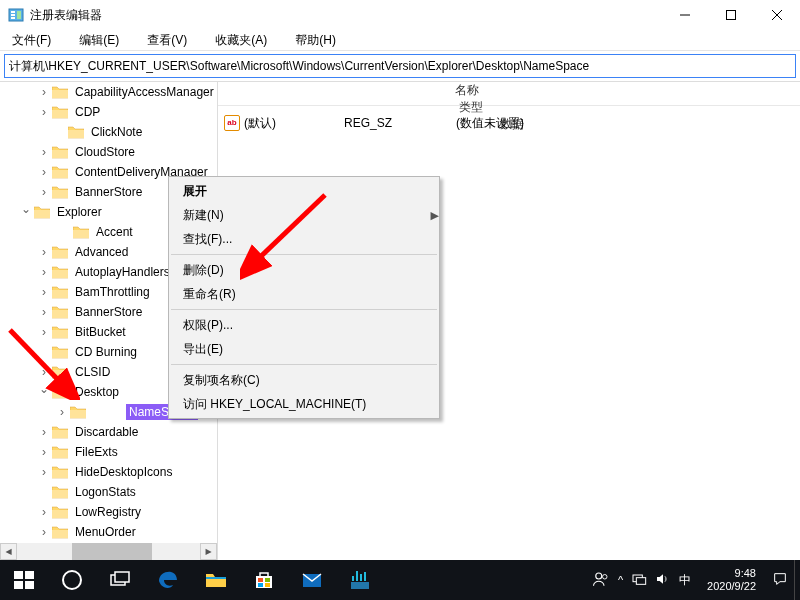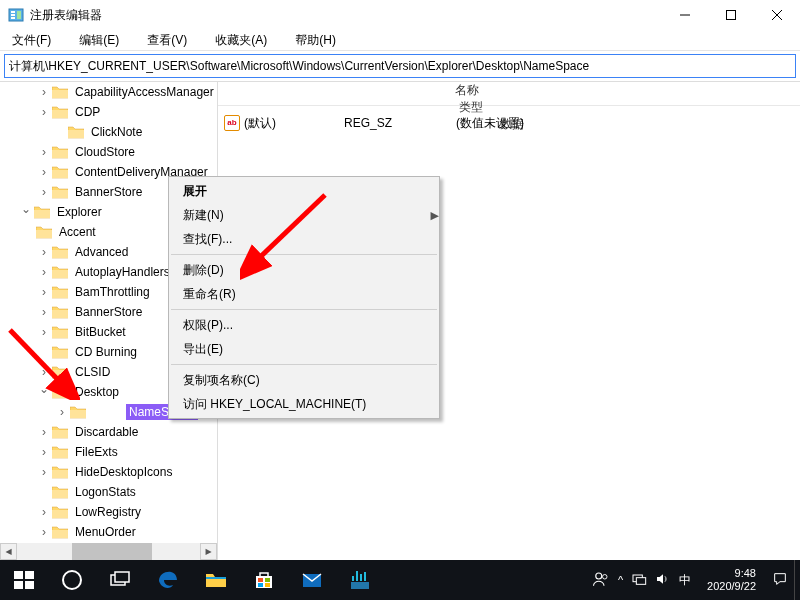--- a/index.html
+++ b/index.html
@@ -156,21 +156,21 @@
           <span class="label">BannerStore</span>
         </div>
         <div class="row" style="padding-left: 18px;">
           <span class="arrow" style="transform: translateY(-3px);">⌄</span>
           <span class="folder"><svg viewBox="0 0 16 14">
               <path d="M0 2h5l2 2h9v9H0z" fill="#ffd86b" stroke="#d9a23a" stroke-width="0.5"></path>
               <path d="M0 5h16v8H0z" fill="#ffe39a"></path>
             </svg></span>
           <span class="label">Explorer</span>
         </div>
-        <div class="row" style="padding-left: 20px;">
+        <div class="row" style="padding-left: 57px;">
           <span class="arrow placeholder">›</span>
           <span class="folder"><svg viewBox="0 0 16 14">
               <path d="M0 2h5l2 2h9v9H0z" fill="#ffd86b" stroke="#d9a23a" stroke-width="0.5"></path>
               <path d="M0 5h16v8H0z" fill="#ffe39a"></path>
             </svg></span>
           <span class="label">Accent</span>
         </div>
         <div class="row" style="padding-left: 36px;">
           <span class="arrow">›</span>
           <span class="folder"><svg viewBox="0 0 16 14">

